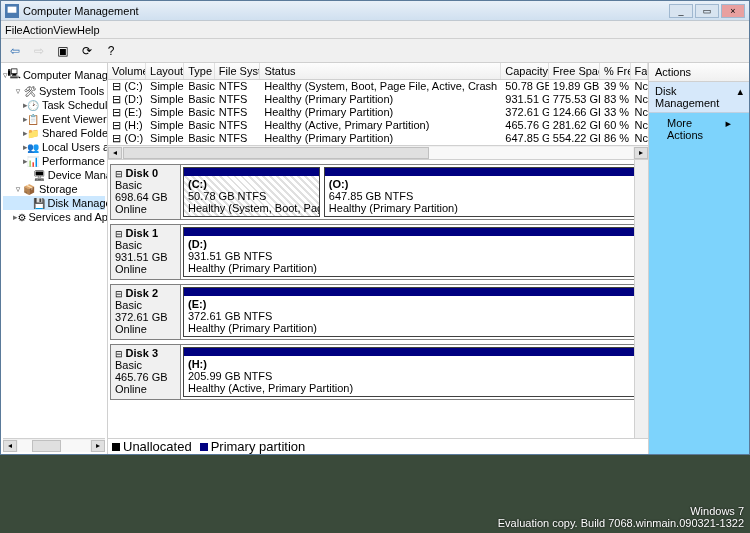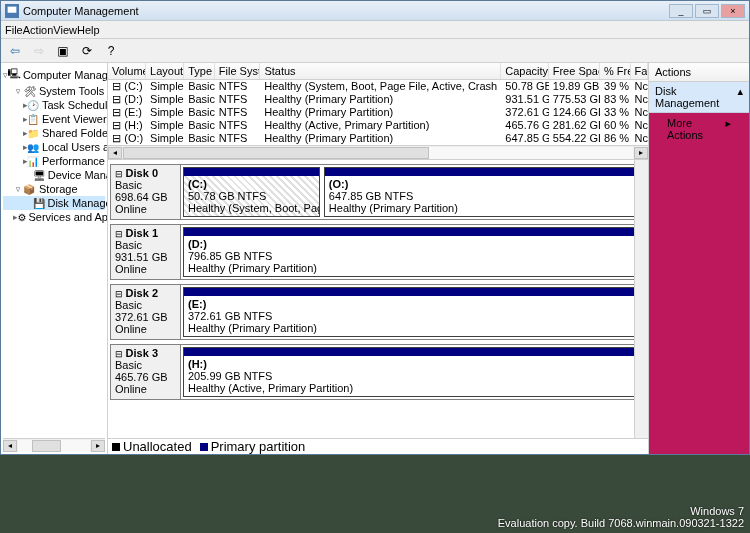--- a/index.html
+++ b/index.html
@@ -38,21 +38,21 @@
 .disk-head b { font-weight: bold; }
 .disk-body { flex: 1; display: flex; }
 .part { border: 1px solid #404040; margin: 2px; padding: 2px 4px; position: relative; overflow: hidden; }
 .part .bar { height: 8px; background: #000080; margin: -2px -4px 2px -4px; }
 .part.hatch { background: repeating-linear-gradient(45deg, #fff, #fff 3px, #e0e0e0 3px, #e0e0e0 5px); }
 .part b { font-weight: bold; font-size: 11px; }
 .part .pl { font-size: 11px; white-space: nowrap; }
 .legend { height: 16px; border-top: 1px solid #d0d0d0; padding: 2px 4px; display: flex; align-items: center; gap: 8px; font-size: 13px; }
 .legbox { width: 8px; height: 8px; display: inline-block; margin-right: 3px; }
 .vscroll { width: 14px; position: absolute; right: 0; top: 0; bottom: 0; background: #f0f0f0; border-left: 1px solid #d0d0d0; }
-.actions { width: 100px; background: #be185d; }
+.actions { width: 100px; background: #7dd3fc; }
 .actions-hdr { background: linear-gradient(#fdfdfd, #f0f0f0); padding: 3px 6px; font-size: 11px; border-bottom: 1px solid #d0d0d0; }
 .actions-sel { background: #d6e8fa; padding: 3px 6px; font-size: 11px; border-bottom: 1px solid #c0d0e0; display: flex; justify-content: space-between; }
 .actions-item { padding: 4px 18px; font-size: 11px; cursor: pointer; display: flex; justify-content: flex-end; }
 .watermark { position: absolute; bottom: 4px; right: 6px; color: #fff; text-align: right; font-size: 11px; text-shadow: 0 0 2px #000; }
 .tree-wrap { display: flex; flex-direction: column; height: 100%; }
 </style>
 </head>
 <body>
 
 <div class="window">
@@ -230,21 +230,21 @@
             <div class="disk">
               <div class="disk-head"><span style="font-size:9px">⊟</span> <b>Disk 0</b><br>Basic<br>698.64 GB<br>Online</div>
               <div class="disk-body">
                 <div class="part hatch" style="width: 30%;"><div class="bar"></div><b>(C:)</b><div class="pl">50.78 GB NTFS</div><div class="pl">Healthy (System, Boot, Page File, Active, Crash Dump</div></div>
                 <div class="part" style="width: 70%;"><div class="bar"></div><b>(O:)</b><div class="pl">647.85 GB NTFS</div><div class="pl">Healthy (Primary Partition)</div></div>
               </div>
             </div>
             <div class="disk">
               <div class="disk-head"><span style="font-size:9px">⊟</span> <b>Disk 1</b><br>Basic<br>931.51 GB<br>Online</div>
               <div class="disk-body">
-                <div class="part" style="width: 100%;"><div class="bar"></div><b>(D:)</b><div class="pl">796.85 GB NTFS</div><div class="pl">Healthy (Primary Partition)</div></div>
+                <div class="part" style="width: 100%;"><div class="bar"></div><b>(D:)</b><div class="pl">931.51 GB NTFS</div><div class="pl">Healthy (Primary Partition)</div></div>
               </div>
             </div>
             <div class="disk">
               <div class="disk-head"><span style="font-size:9px">⊟</span> <b>Disk 2</b><br>Basic<br>372.61 GB<br>Online</div>
               <div class="disk-body">
                 <div class="part" style="width: 100%;"><div class="bar"></div><b>(E:)</b><div class="pl">372.61 GB NTFS</div><div class="pl">Healthy (Primary Partition)</div></div>
               </div>
             </div>
             <div class="disk">
               <div class="disk-head"><span style="font-size:9px">⊟</span> <b>Disk 3</b><br>Basic<br>465.76 GB<br>Online</div>

